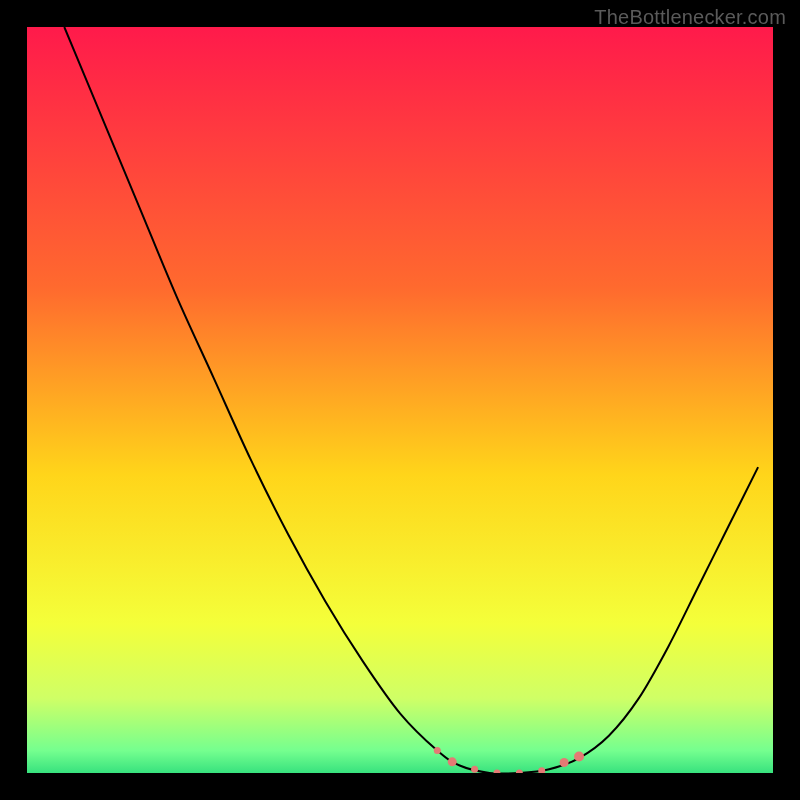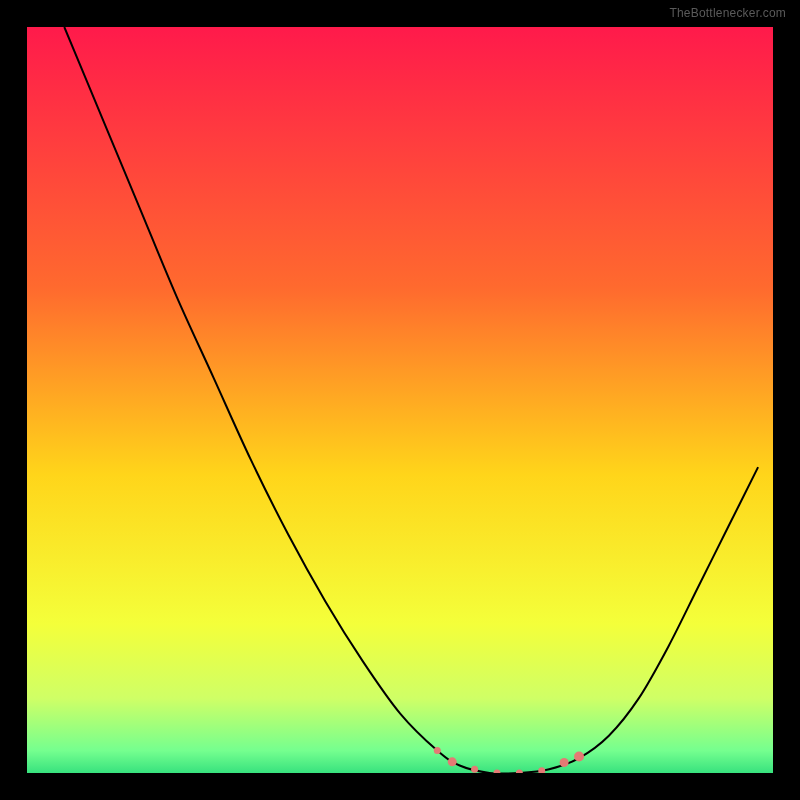--- a/index.html
+++ b/index.html
@@ -2,21 +2,21 @@
 <html><head>
 <meta charset="utf-8">
 <style>
   * { margin: 0; padding: 0; box-sizing: border-box; }
   body { width: 800px; height: 800px; background: #000; position: relative; overflow: hidden; font-family: Arial, sans-serif; }
   .watermark {
     position: absolute;
     top: 6px;
     right: 14px;
     color: #5a5a5a;
-    font-size: 12px;
+    font-size: 20px;
     letter-spacing: 0.2px;
     z-index: 10;
   }
   .plot-area {
     position: absolute;
     left: 27px;
     top: 27px;
     width: 746px;
     height: 746px;
   }

